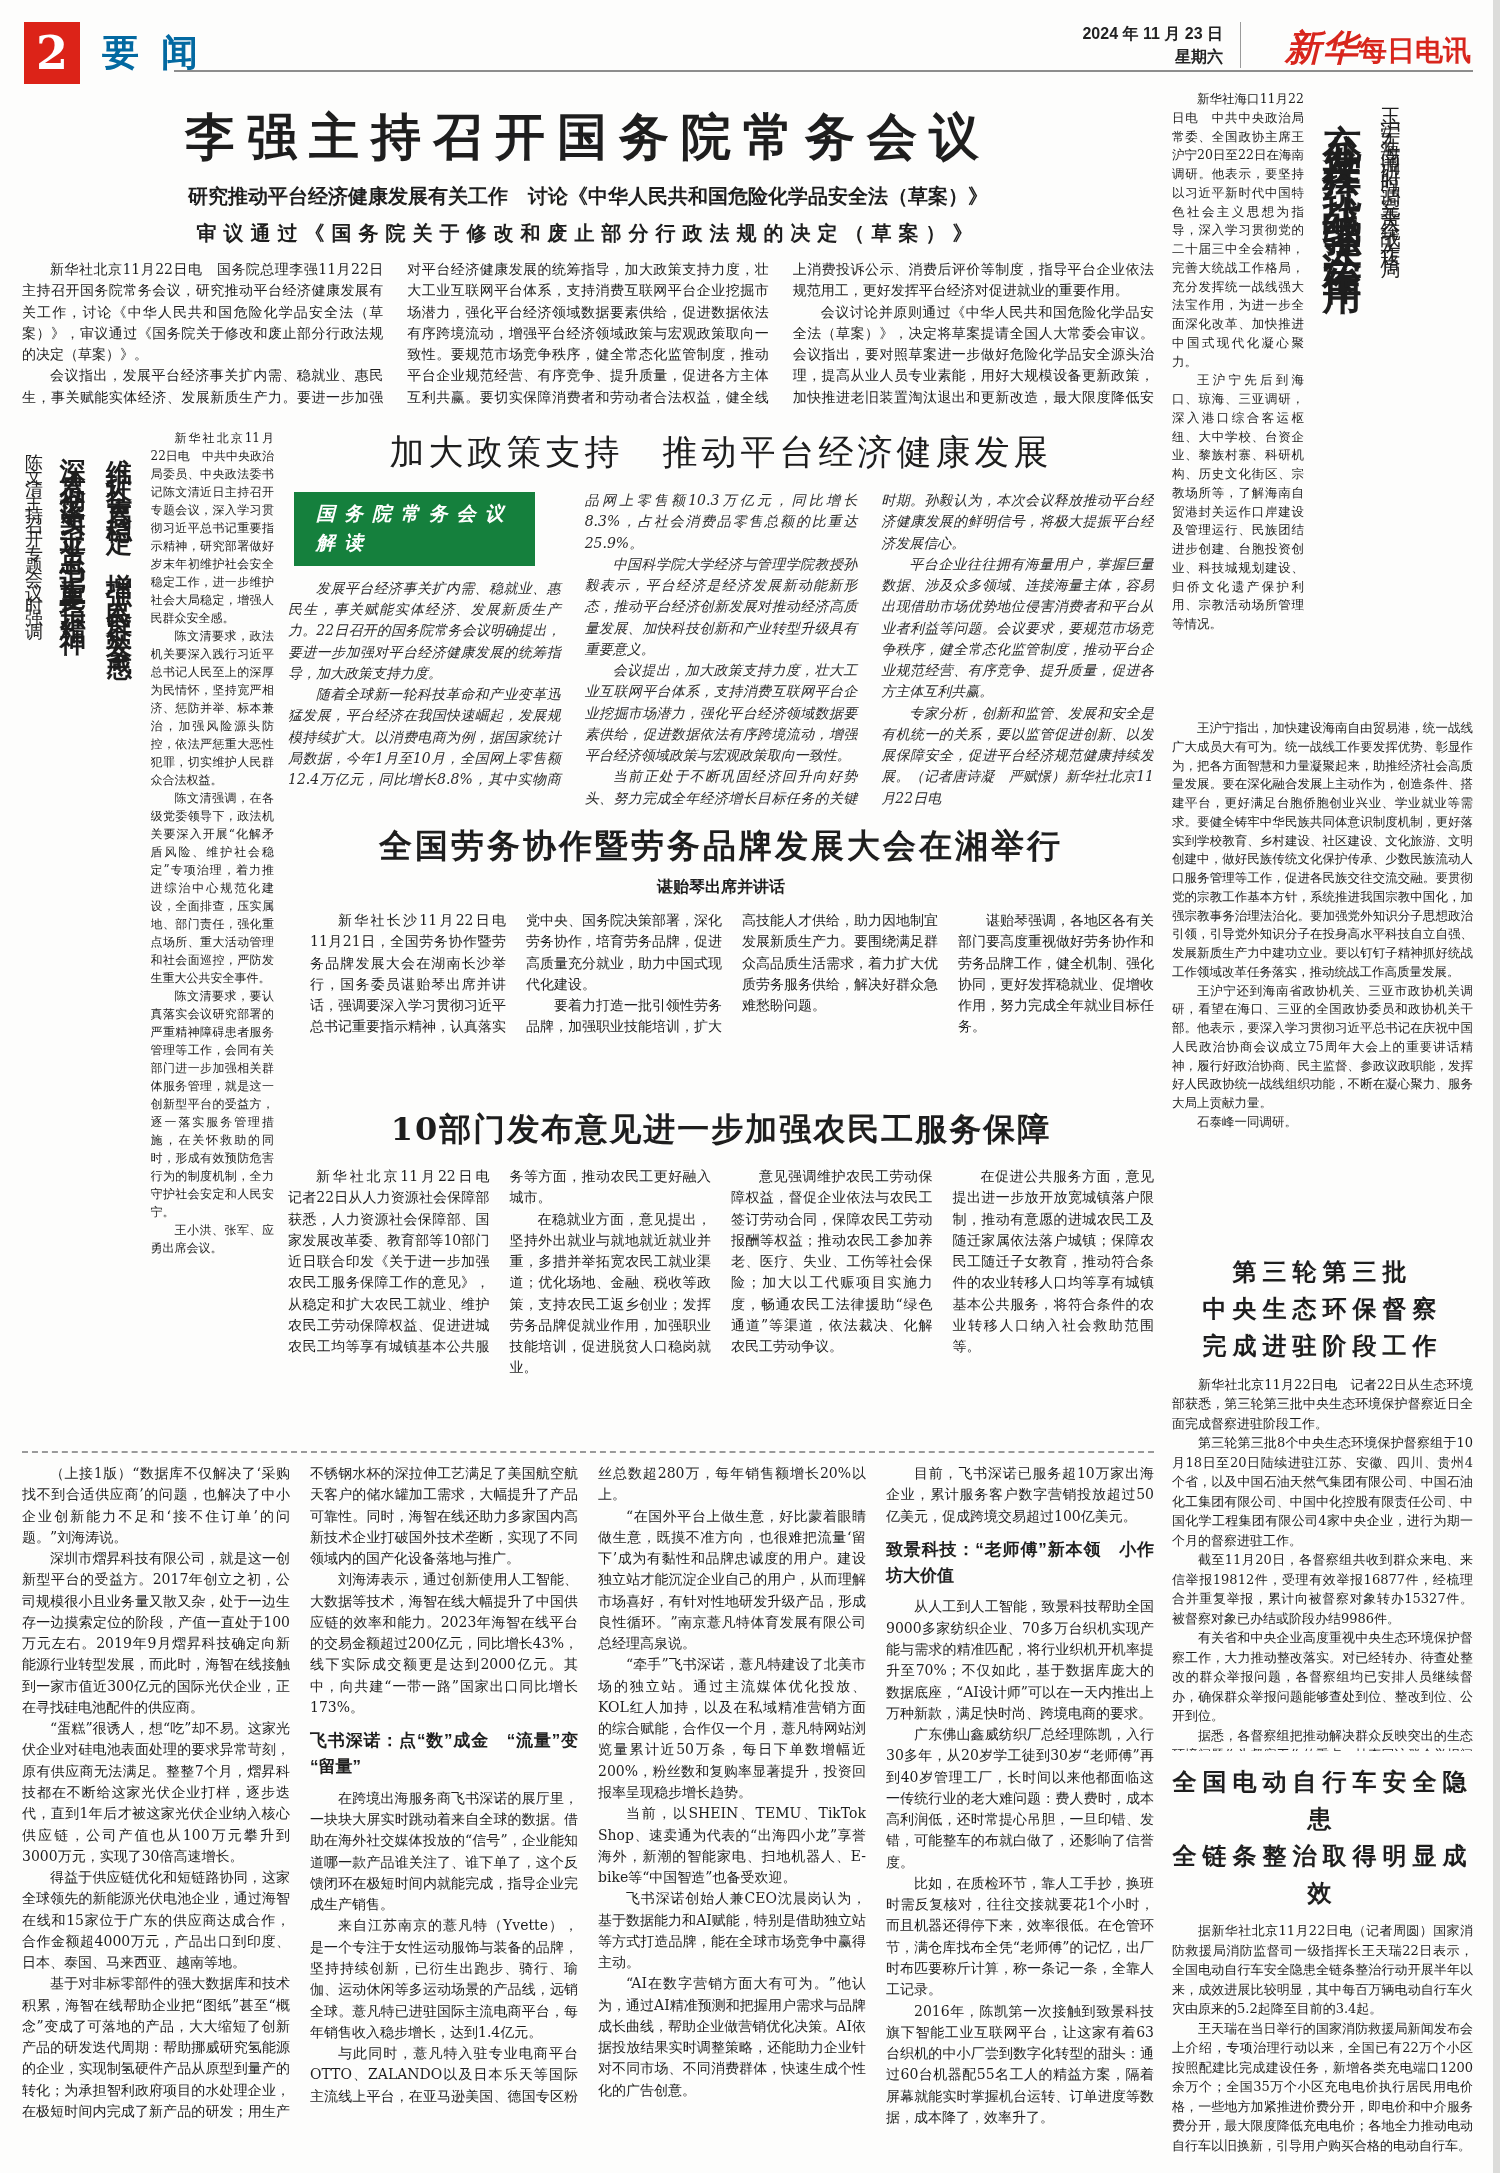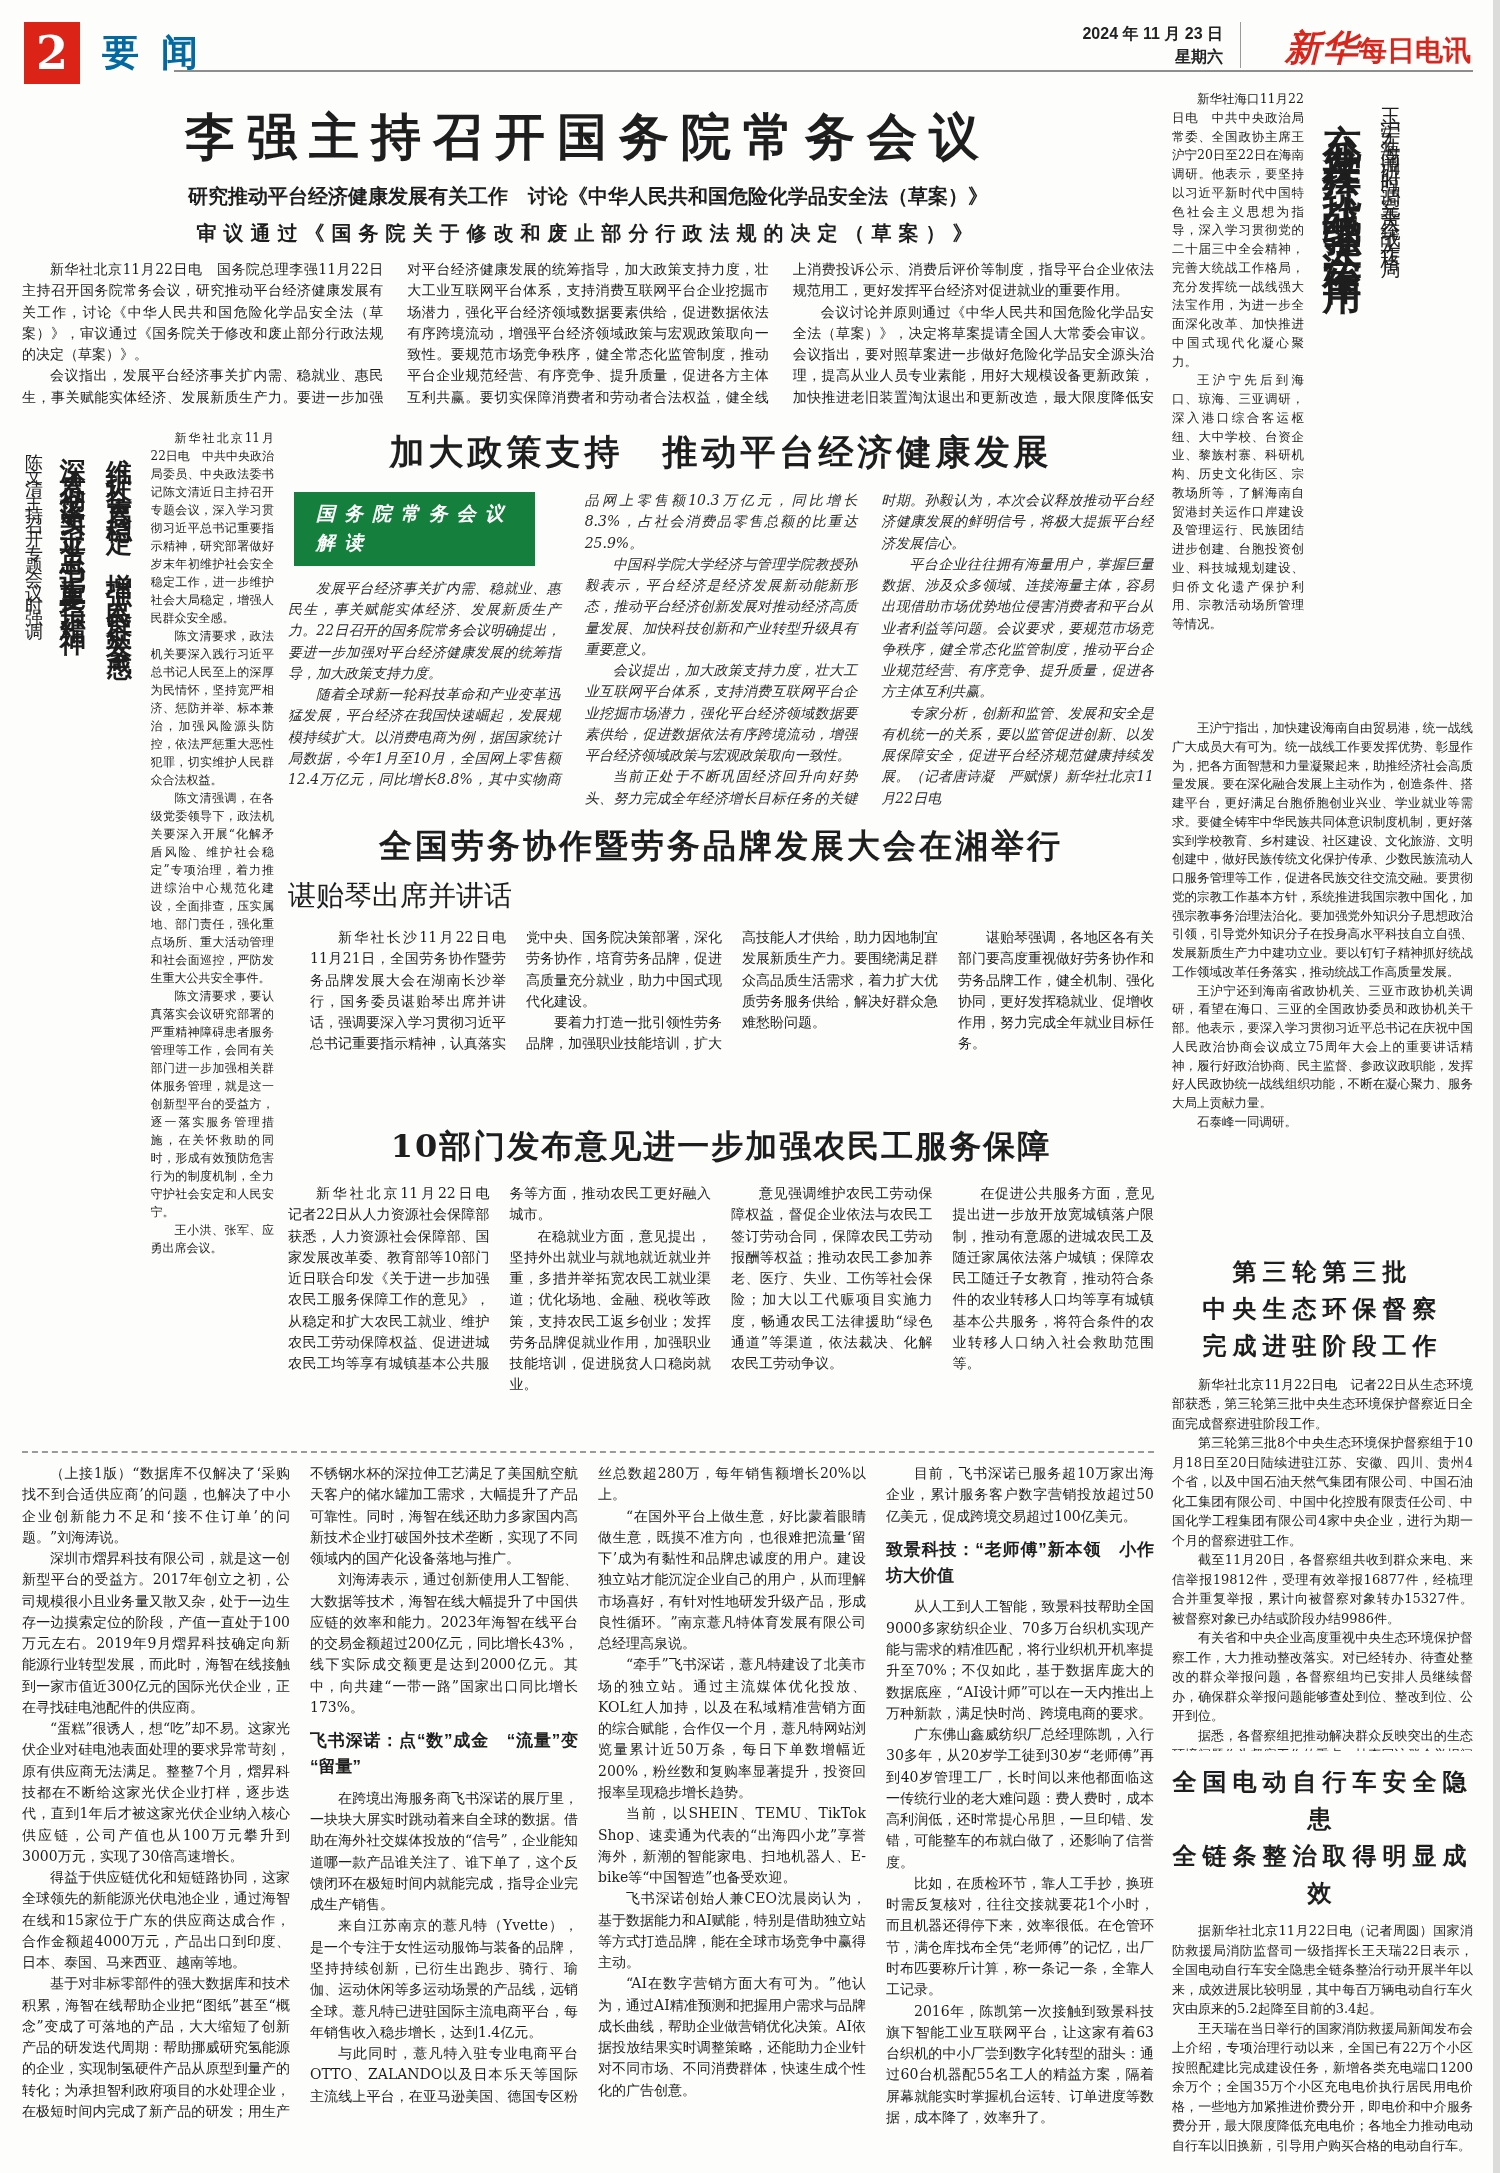--- a/index.html
+++ b/index.html
@@ -33,28 +33,28 @@
   .a-liqiang .body{height:154px;overflow:hidden;}
   
   .band{display:flex;gap:14px;margin-top:16px;}
   .cwq{width:252px;flex:none;display:flex;height:1008px;overflow:hidden;}
   .cwq .kicker{writing-mode:vertical-rl;font-size:18px;letter-spacing:13px;padding-top:10px;color:#222;}
   .cwq .vhl{writing-mode:vertical-rl;font-size:26px;font-weight:bold;letter-spacing:10px;
             line-height:1.78;white-space:pre-line;padding-top:8px;margin-left:4px;}
   .cwq .cbody{flex:1;font-size:12px;line-height:1.5;text-align:justify;overflow:hidden;margin-left:8px;}
   .center{flex:1;min-width:0;}
   
-  .a-jiada .hl{font-size:35px;font-weight:bold;text-align:center;letter-spacing:4px;margin:0 0 14px;}
+  .a-jiada .hl{font-size:35px;font-weight:normal;text-align:center;letter-spacing:4px;margin:0 0 14px;}
   .tag{display:inline-block;background:#15803d;color:#fff;font-family:"Liberation Sans",sans-serif;
        font-size:19px;font-weight:bold;letter-spacing:9px;padding:8px 22px;margin:2px 26px 12px 6px;}
   .a-jiada .body{height:320px;overflow:hidden;font-style:italic;color:#2a2a2a;}
   
   .a-laowu{margin-top:14px;}
   .a-laowu .hl{font-size:33px;font-weight:bold;text-align:center;letter-spacing:3px;margin:8px 0 6px;}
-  .a-laowu .sh{font-size:28px;font-weight:normal;text-align:left;margin:8px 0 12px;}
+  .a-laowu .sh{font-size:16px;font-weight:bold;text-align:center;margin:8px 0 12px;}
   .a-laowu .body{height:182px;overflow:hidden;margin-left:22px;}
   .a-sbm{margin-top:16px;}
   .a-sbm .hl{font-size:32px;font-weight:bold;text-align:center;letter-spacing:2px;margin:12px 0 14px;}
   .a-sbm .body{height:252px;overflow:hidden;}
   .dash{border:none;border-top:2px dashed #9a9a9a;margin:14px 0 10px;}
   
   .feature .body{height:690px;overflow:hidden;}
   .flow-sub{font-family:"Liberation Sans",sans-serif;font-size:17px;font-weight:bold;
             margin:10px 0 8px;text-indent:0;}
   

